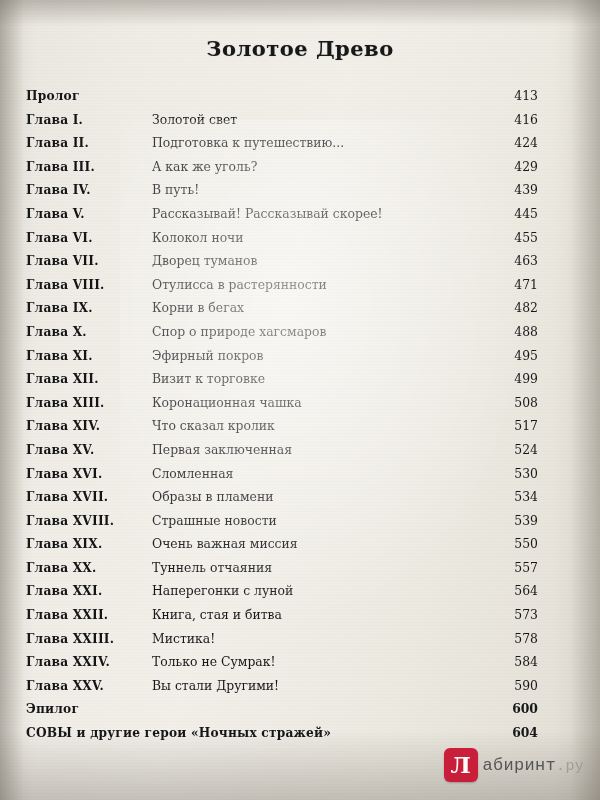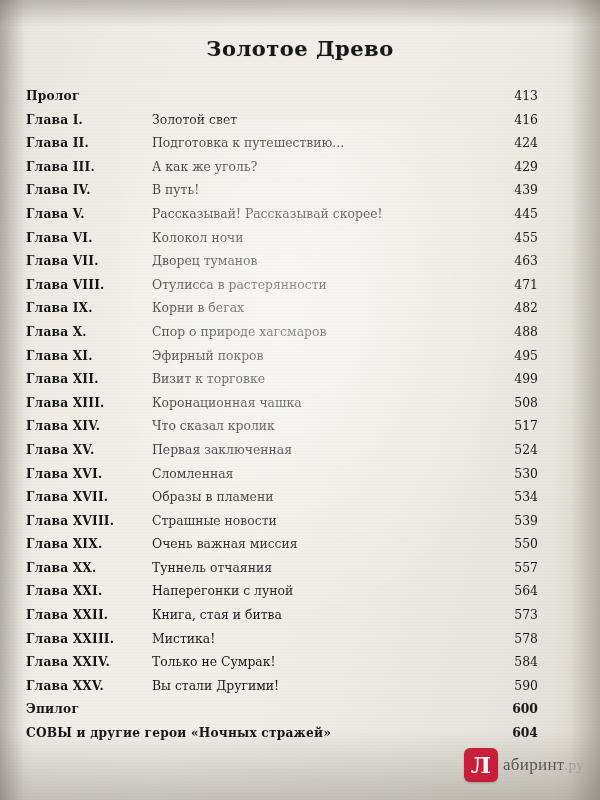--- a/index.html
+++ b/index.html
@@ -171,21 +171,21 @@
     color: #fff;
     font-family: "DejaVu Serif", serif;
     font-weight: bold;
     font-size: 23px;
     line-height: 34px;
     text-align: center;
     margin-right: 5px;
     box-shadow: 0 1px 2px rgba(0,0,0,0.25);
   }
   .wm-text {
-    font-family: Liberation Serif, serif;
+    font-family: Liberation Mono, monospace;
     font-size: 17px;
     color: #4c4c4c;
     letter-spacing: 0.3px;
   }
   .wm-text .ru {
     color: #9b9b9b;
     font-size: 15px;
   }
 
   

